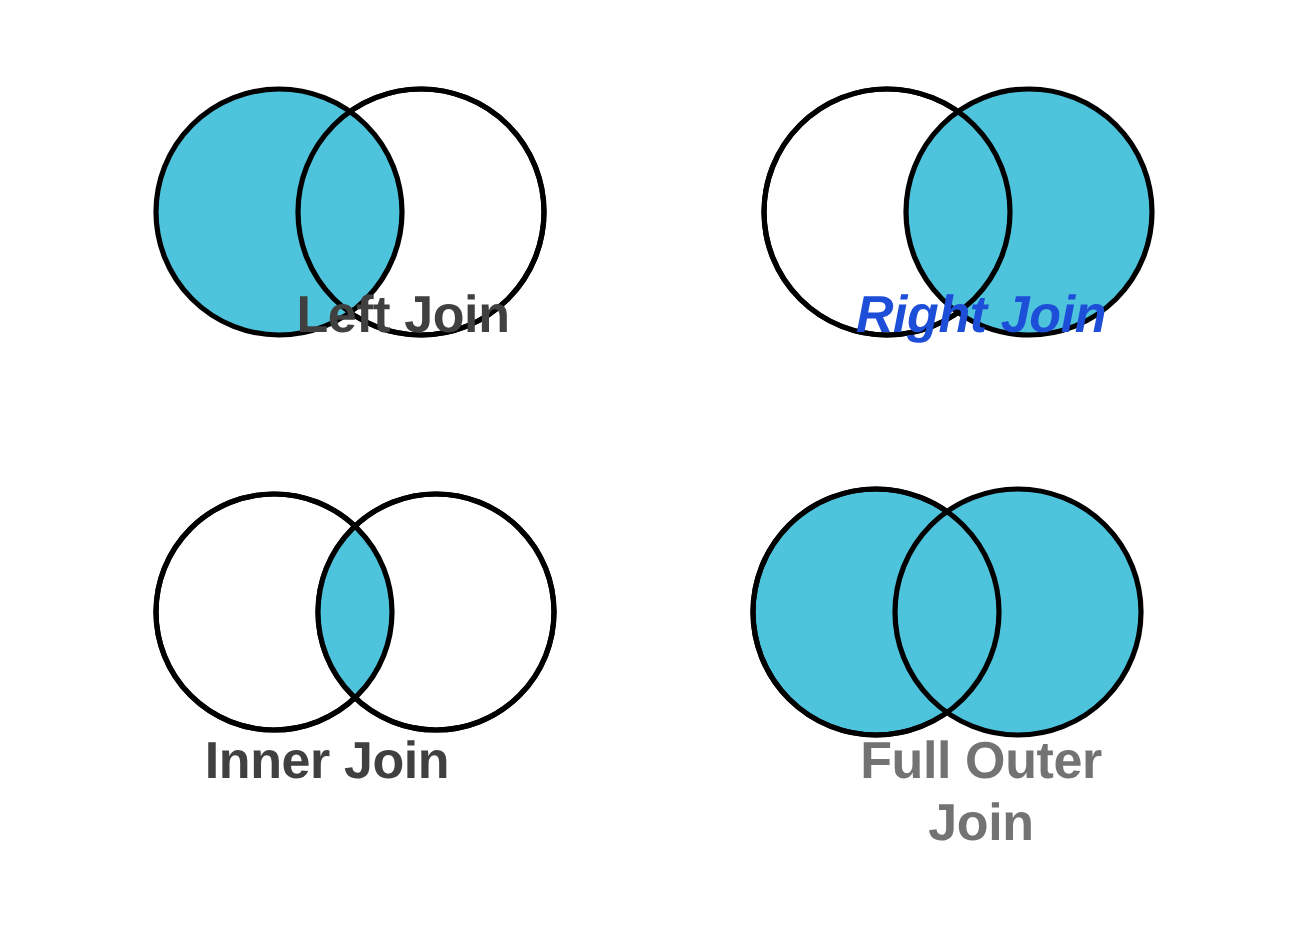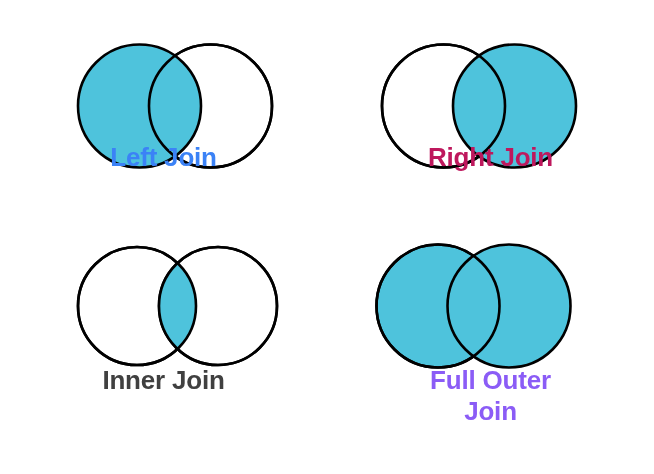--- a/index.html
+++ b/index.html
@@ -79,35 +79,35 @@
           </clipPath>
         </defs>
 
         <circle cx="210.5" cy="106" r="61.5" fill="#ffffff" stroke="#000000" stroke-width="2.6"></circle>
 
         <circle cx="139.5" cy="106" r="61.5" fill="#4EC3DC" stroke="#000000" stroke-width="2.6"></circle>
 
         <circle cx="210.5" cy="106" r="61.5" fill="none" stroke="#000000" stroke-width="2.6"></circle>
       </svg>
     </div>
-    <div class="label top-row" style="color: #3b82f6;">Left Join</div>
+    <div class="label top-row" style="color: #404040; padding-left: 38px;">Left Join</div>
   </div>
 
   <div class="panel r0 c1">
     <div class="venn-wrap">
       <svg class="venn-svg" width="327" height="237" viewBox="0 0 327 237">
 
         <circle cx="116.5" cy="106" r="61.5" fill="#ffffff" stroke="#000000" stroke-width="2.6"></circle>
 
         <circle cx="187.5" cy="106" r="61.5" fill="#4EC3DC" stroke="#000000" stroke-width="2.6"></circle>
 
         <circle cx="116.5" cy="106" r="61.5" fill="none" stroke="#000000" stroke-width="2.6"></circle>
       </svg>
     </div>
-    <div class="label top-row" style="color: #be185d;">Right Join</div>
+    <div class="label top-row" style="color: #1d4ed8; font-style: italic;">Right Join</div>
   </div>
 
   <div class="panel r1 c0">
     <div class="venn-wrap">
       <svg class="venn-svg" width="327" height="237" viewBox="0 0 327 237">
         <defs>
           <clipPath id="clip-ij-left">
             <circle cx="137" cy="69" r="59"></circle>
           </clipPath>
         </defs>
@@ -129,17 +129,17 @@
   <div class="panel r1 c1">
     <div class="venn-wrap">
       <svg class="venn-svg" width="327" height="237" viewBox="0 0 327 237">
 
         <circle cx="111" cy="69" r="61.5" fill="#4EC3DC" stroke="#000000" stroke-width="2.6"></circle>
         <circle cx="182" cy="69" r="61.5" fill="#4EC3DC" stroke="#000000" stroke-width="2.6"></circle>
 
         <circle cx="111" cy="69" r="61.5" fill="none" stroke="#000000" stroke-width="2.6"></circle>
       </svg>
     </div>
-    <div class="label bot-row" style="color: #8b5cf6;">Full Outer
+    <div class="label bot-row" style="color: #737373;">Full Outer
 Join</div>
   </div>
 
 </div>
 
 </body></html>

